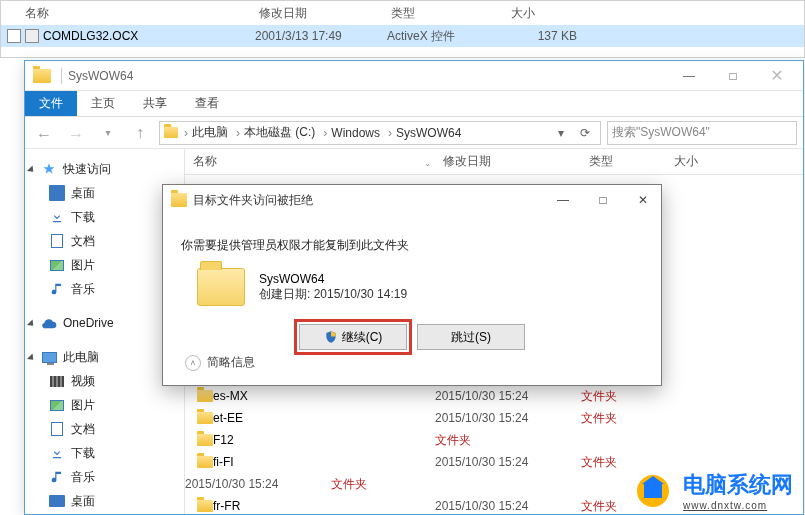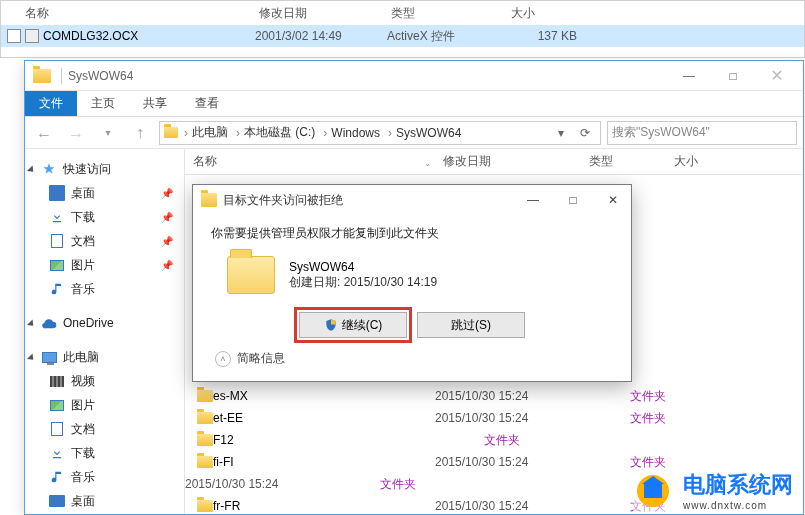--- a/index.html
+++ b/index.html
@@ -52,39 +52,39 @@
 .col { padding-left: 8px; position: relative; }
 .col-name { width: 250px; }
 .col-date { width: 146px; }
 .col-type { width: 85px; }
 .col-size { width: 80px; }
 .col .sort { position: absolute; right: 4px; top: 6px; color: #888; font-size: 8px; }
 .rows { }
 .row { display: flex; align-items: center; height: 22px; }
 .row .cell-name { width: 250px; display: flex; align-items: center; padding-left: 12px; gap: 0; }
 .row .cell-date { width: 146px; color: #555; }
-.row .cell-type { width: 85px; color: #a21caf; text-align: right; }
+.row .cell-type { width: 85px; color: #b91c1c; }
 .folder-mini { width: 16px; height: 12px; background: linear-gradient(#ffe08a,#f2c23a); border-radius: 1px; position: relative; }
 .folder-mini::before { content: ""; position: absolute; top: -3px; left: 0; width: 7px; height: 3px; background: #f2c23a; border-radius: 1px 1px 0 0; }
 
 
-.dialog { position: absolute; left: 192px; top: 184px; width: 440px; background: #fff; border: 1px solid #7a7a7a; box-shadow: 0 6px 20px rgba(0,0,0,.3); }
+.dialog { position: absolute; left: 162px; top: 184px; width: 500px; background: #fff; border: 1px solid #7a7a7a; box-shadow: 0 6px 20px rgba(0,0,0,.3); }
 .dialog-title { height: 30px; display: flex; align-items: center; padding: 0 8px; }
 .dialog-title .t-ico { width: 16px; height: 14px; margin-right: 6px; }
 .dialog-title .t-text { flex: 1; font-size: 12px; color: #333; }
 .dlg-wbtns { display: flex; gap: 20px; align-items: center; }
 .dlg-wbtn { width: 20px; height: 20px; color: #444; display: flex; align-items: center; justify-content: center; }
 .dialog-body { padding: 10px 18px 14px; }
-.dlg-msg { font-size: 12px; color: #222; margin-bottom: 14px; }
+.dlg-msg { font-size: 12px; color: #222; margin-bottom: 14px; margin-top: 12px; }
 .dlg-folder { display: flex; align-items: center; gap: 14px; margin-bottom: 18px; padding-left: 16px; }
 .big-folder { width: 48px; height: 38px; background: linear-gradient(#ffe9a8,#f6d46a); border: 1px solid #e2bd3d; border-radius: 3px; position: relative; }
 .big-folder::before { content: ""; position: absolute; top: -8px; left: 2px; width: 20px; height: 8px; background: #f6d46a; border: 1px solid #e2bd3d; border-bottom: none; border-radius: 2px 2px 0 0; }
 .dlg-info .fname { font-size: 12px; }
 .dlg-info .fdate { font-size: 12px; color: #333; }
-.dlg-btns { display: flex; gap: 10px; justify-content: center; margin-bottom: 12px; }
+.dlg-btns { display: flex; gap: 10px; justify-content: center; margin-bottom: 4px; }
 .dlg-btn { width: 108px; height: 26px; border: 1px solid #adadad; background: #e9e9e9; display: flex; align-items: center; justify-content: center; gap: 4px; font-size: 12px; }
 .dlg-btn.primary-wrap { outline: 3px solid #d63b2f; outline-offset: 2px; }
 .shield { width: 14px; height: 14px; }
 .dlg-more { display: flex; align-items: center; gap: 6px; color: #444; padding-left: 4px; }
 .more-arrow { width: 16px; height: 16px; border: 1px solid #bbb; border-radius: 50%; display: flex; align-items: center; justify-content: center; font-size: 9px; color: #888; }
 
 
 svg { display: block; }
 .ico-star svg path { fill: #4aa3ff; }
 .ico-desk { width: 16px; height: 12px; background: #3b78c4; border-radius: 1px; }
@@ -95,41 +95,41 @@
 .ico-cloud svg path { fill: #2f72c0; }
 .ico-pc { width: 15px; height: 11px; border: 1px solid #3b78c4; background: #5aa0e0; position: relative; }
 .ico-pc::after { content: ""; position: absolute; left: 4px; bottom: -3px; width: 7px; height: 2px; background: #888; }
 .ico-vid { width: 14px; height: 11px; background: repeating-linear-gradient(90deg,#444 0 2px,#888 2px 4px); }
 
 
 .logo { position: absolute; right: 8px; bottom: 2px; display: flex; align-items: center; gap: 14px; font-weight: 700; color: #1677ff; font-size: 22px; background: rgba(255,255,255,.5); padding: 2px 4px; }
 .logo-mark { width: 32px; height: 32px; background: #ffb400; border-radius: 50%; display: flex; align-items: center; justify-content: center; }
 .logo-mark .house { width: 18px; height: 14px; background: #1677ff; position: relative; }
 .logo-mark .house::before { content: ""; position: absolute; top: -8px; left: -2px; width: 0; height: 0; border-left: 11px solid transparent; border-right: 11px solid transparent; border-bottom: 8px solid #1677ff; }
-.logo small { display: block; font-size: 10px; font-weight: 400; color: #444; letter-spacing: 1px; }
+.logo small { display: block; font-size: 10px; font-weight: 400; color: #444; letter-spacing: 1px; text-decoration: underline; }
 
 .gear-ico { width: 14px; height: 14px; border: 1px solid #888; background: #eee; }
 </style>
 </head>
 <body>
 
 <div class="top-list">
   <div class="top-list-hdr">
     <div class="top-hdr-col" style="width:234px">名称</div>
     <div class="top-hdr-col" style="width:132px">修改日期</div>
     <div class="top-hdr-col" style="width:120px">类型</div>
     <div class="top-hdr-col" style="width:70px">大小</div>
   </div>
   <div class="top-row">
     <div class="check"></div>
     <div class="top-cell-name">
       <span class="gear-ico"></span>
       <span>COMDLG32.OCX</span>
     </div>
-    <div class="top-cell-date">2001/3/02 14:49</div>
+    <div class="top-cell-date">2001/3/13 17:49</div>
     <div class="top-cell-type">ActiveX 控件</div>
     <div class="top-cell-size">137 KB</div>
   </div>
 </div>
 
 <div class="explorer">
   <div class="titlebar">
     <div class="folder-ico folder-mini"></div>
     <div class="divider"></div>
     <div class="title">SysWOW64</div>

